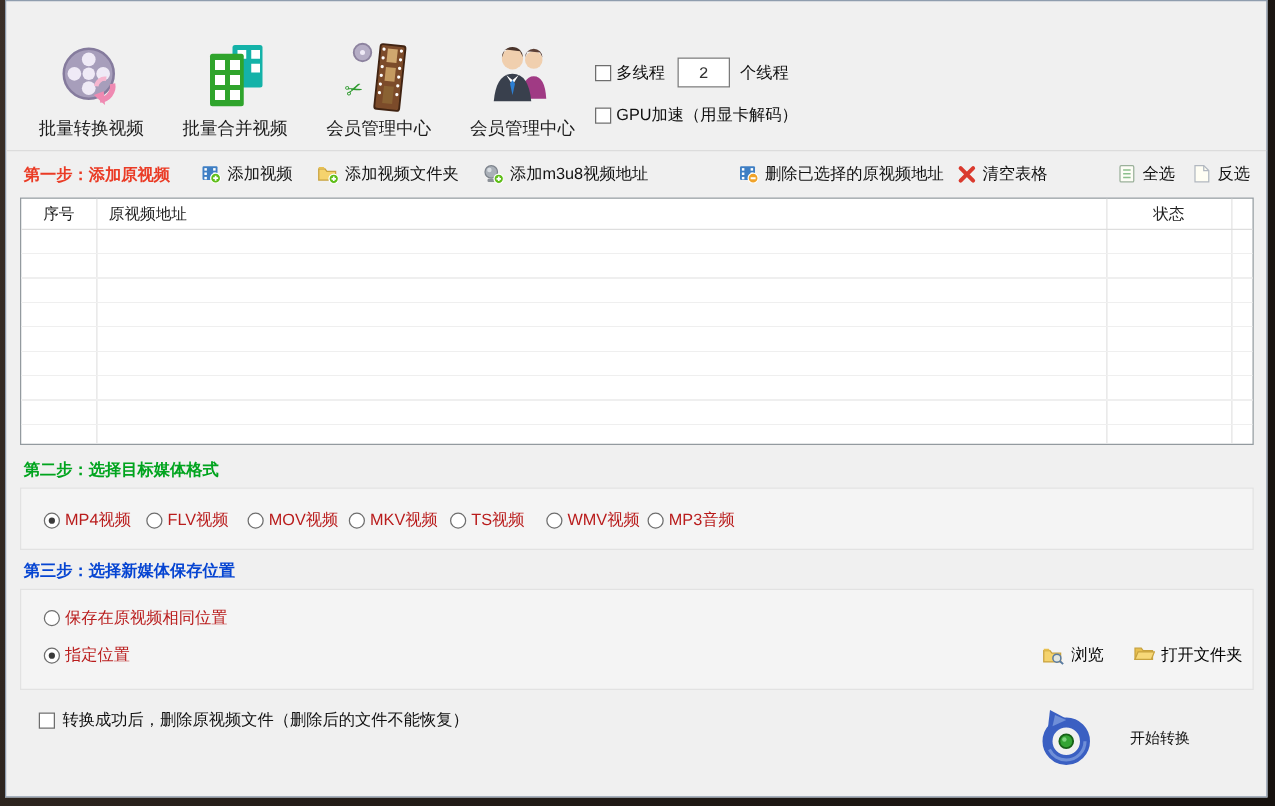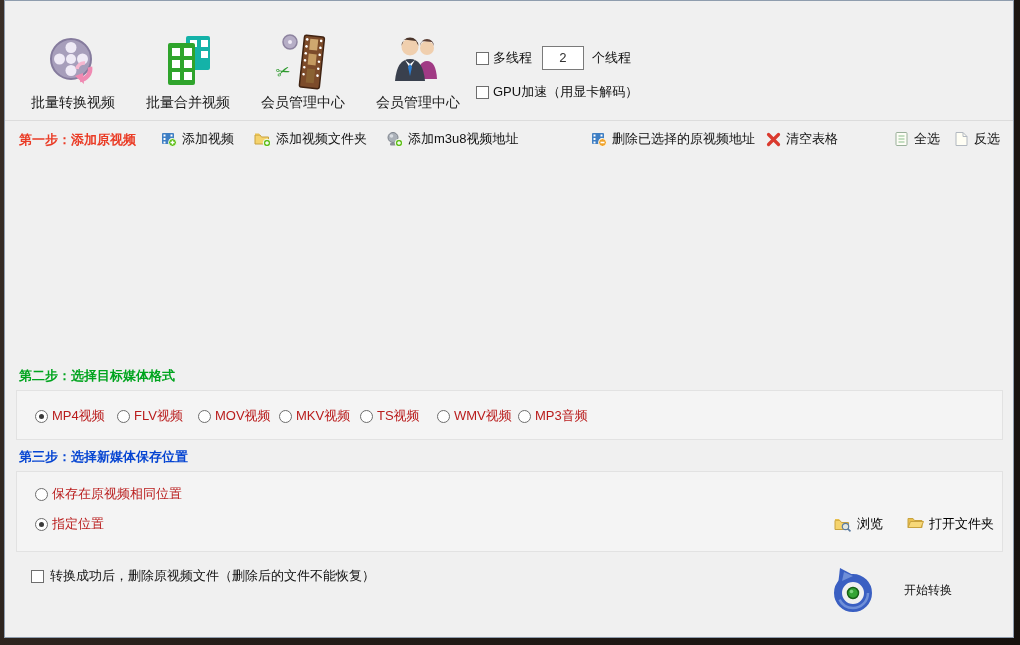--- a/index.html
+++ b/index.html
@@ -271,20 +271,31 @@
 
     <div class="linkbtn b-inv">
       <svg width="15" height="16" viewBox="0 0 15 16">
         <path d="M2 1.5 h7 l4 4 v9 h-11 z" fill="#fffef4" stroke="#b2b8c0" stroke-width="1"></path>
         <path d="M9 1.5 v4 h4" fill="none" stroke="#b2b8c0" stroke-width="1"></path>
       </svg>
       <span>反选</span>
     </div>
   </div>
 
+  <div class="table">
+    <div class="vline v1"></div>
+    <div class="vline v2"></div>
+    <div class="vline v3"></div>
+    <div class="thead">
+      <span class="th th-idx">序号</span>
+      <span class="th th-src">原视频地址</span>
+      <span class="th th-st">状态</span>
+    </div>
+    <div class="tbody"></div>
+  </div>
 
   <div class="sec-title s2-title">第二步：选择目标媒体格式</div>
   <div class="groupbox box2">
     <div class="radio-opt o1">
       <span class="rb checked"></span>
       <span>MP4视频</span>
     </div>
     <div class="radio-opt o2">
       <span class="rb"></span>
       <span>FLV视频</span>

